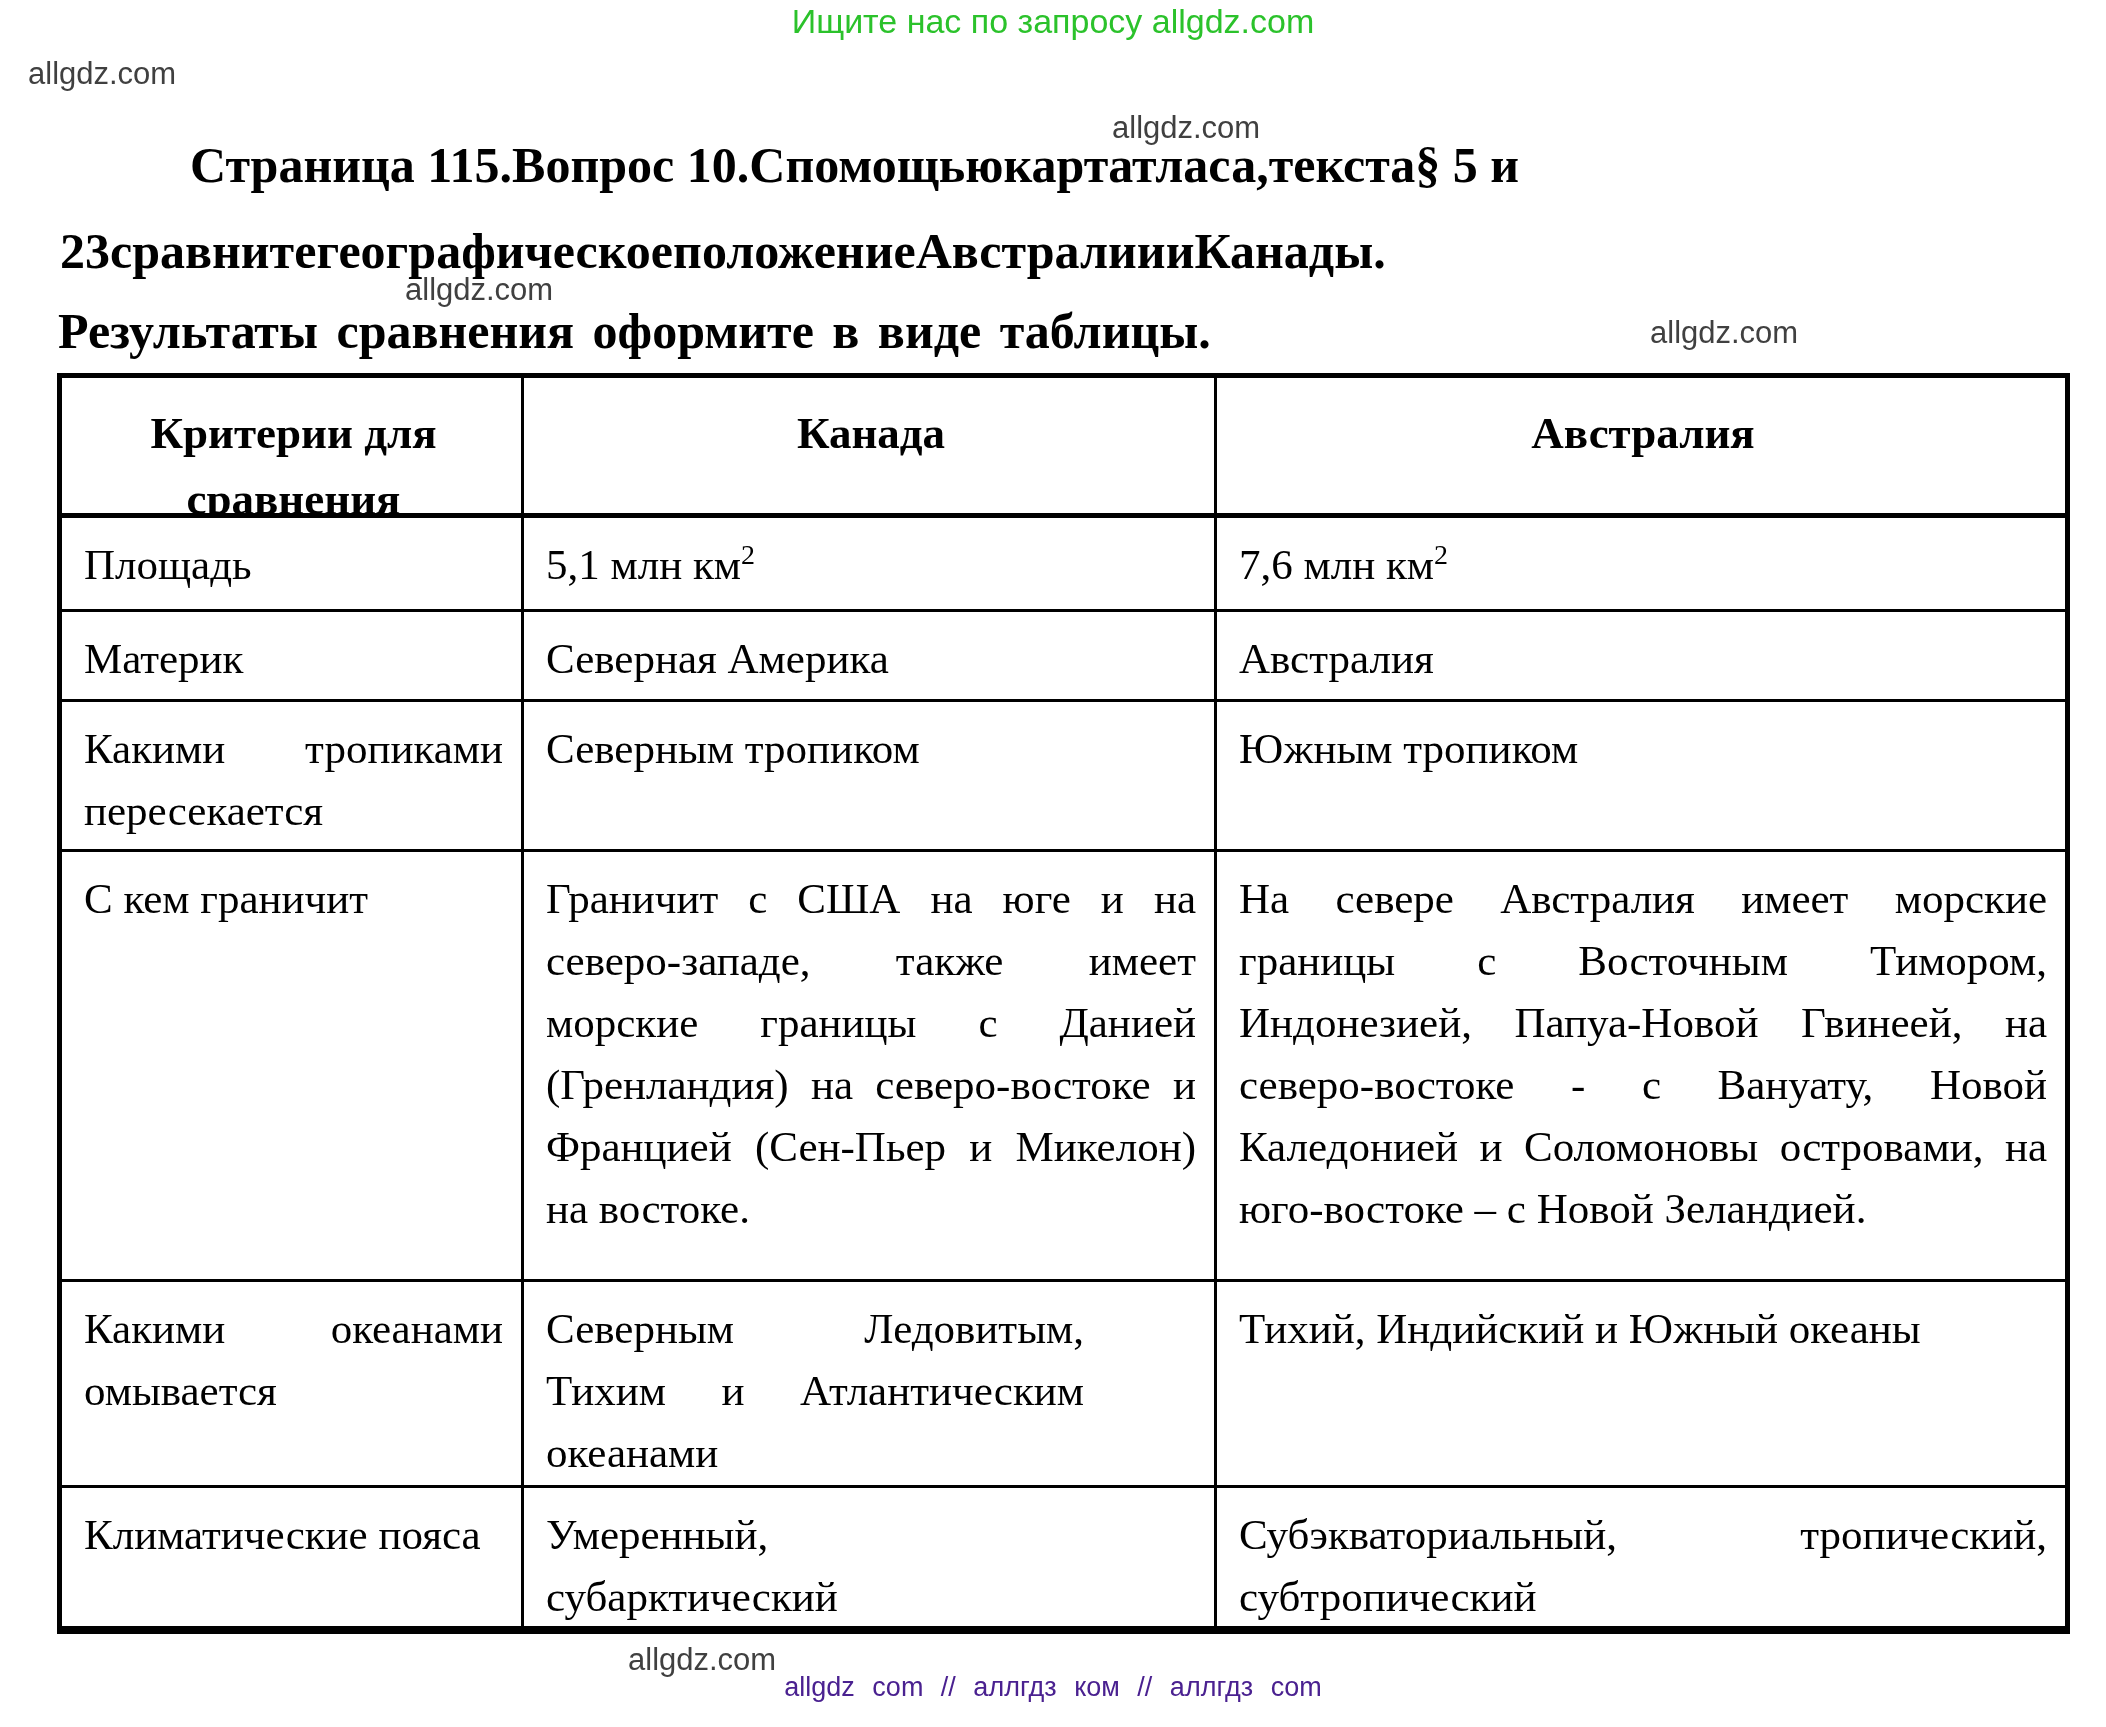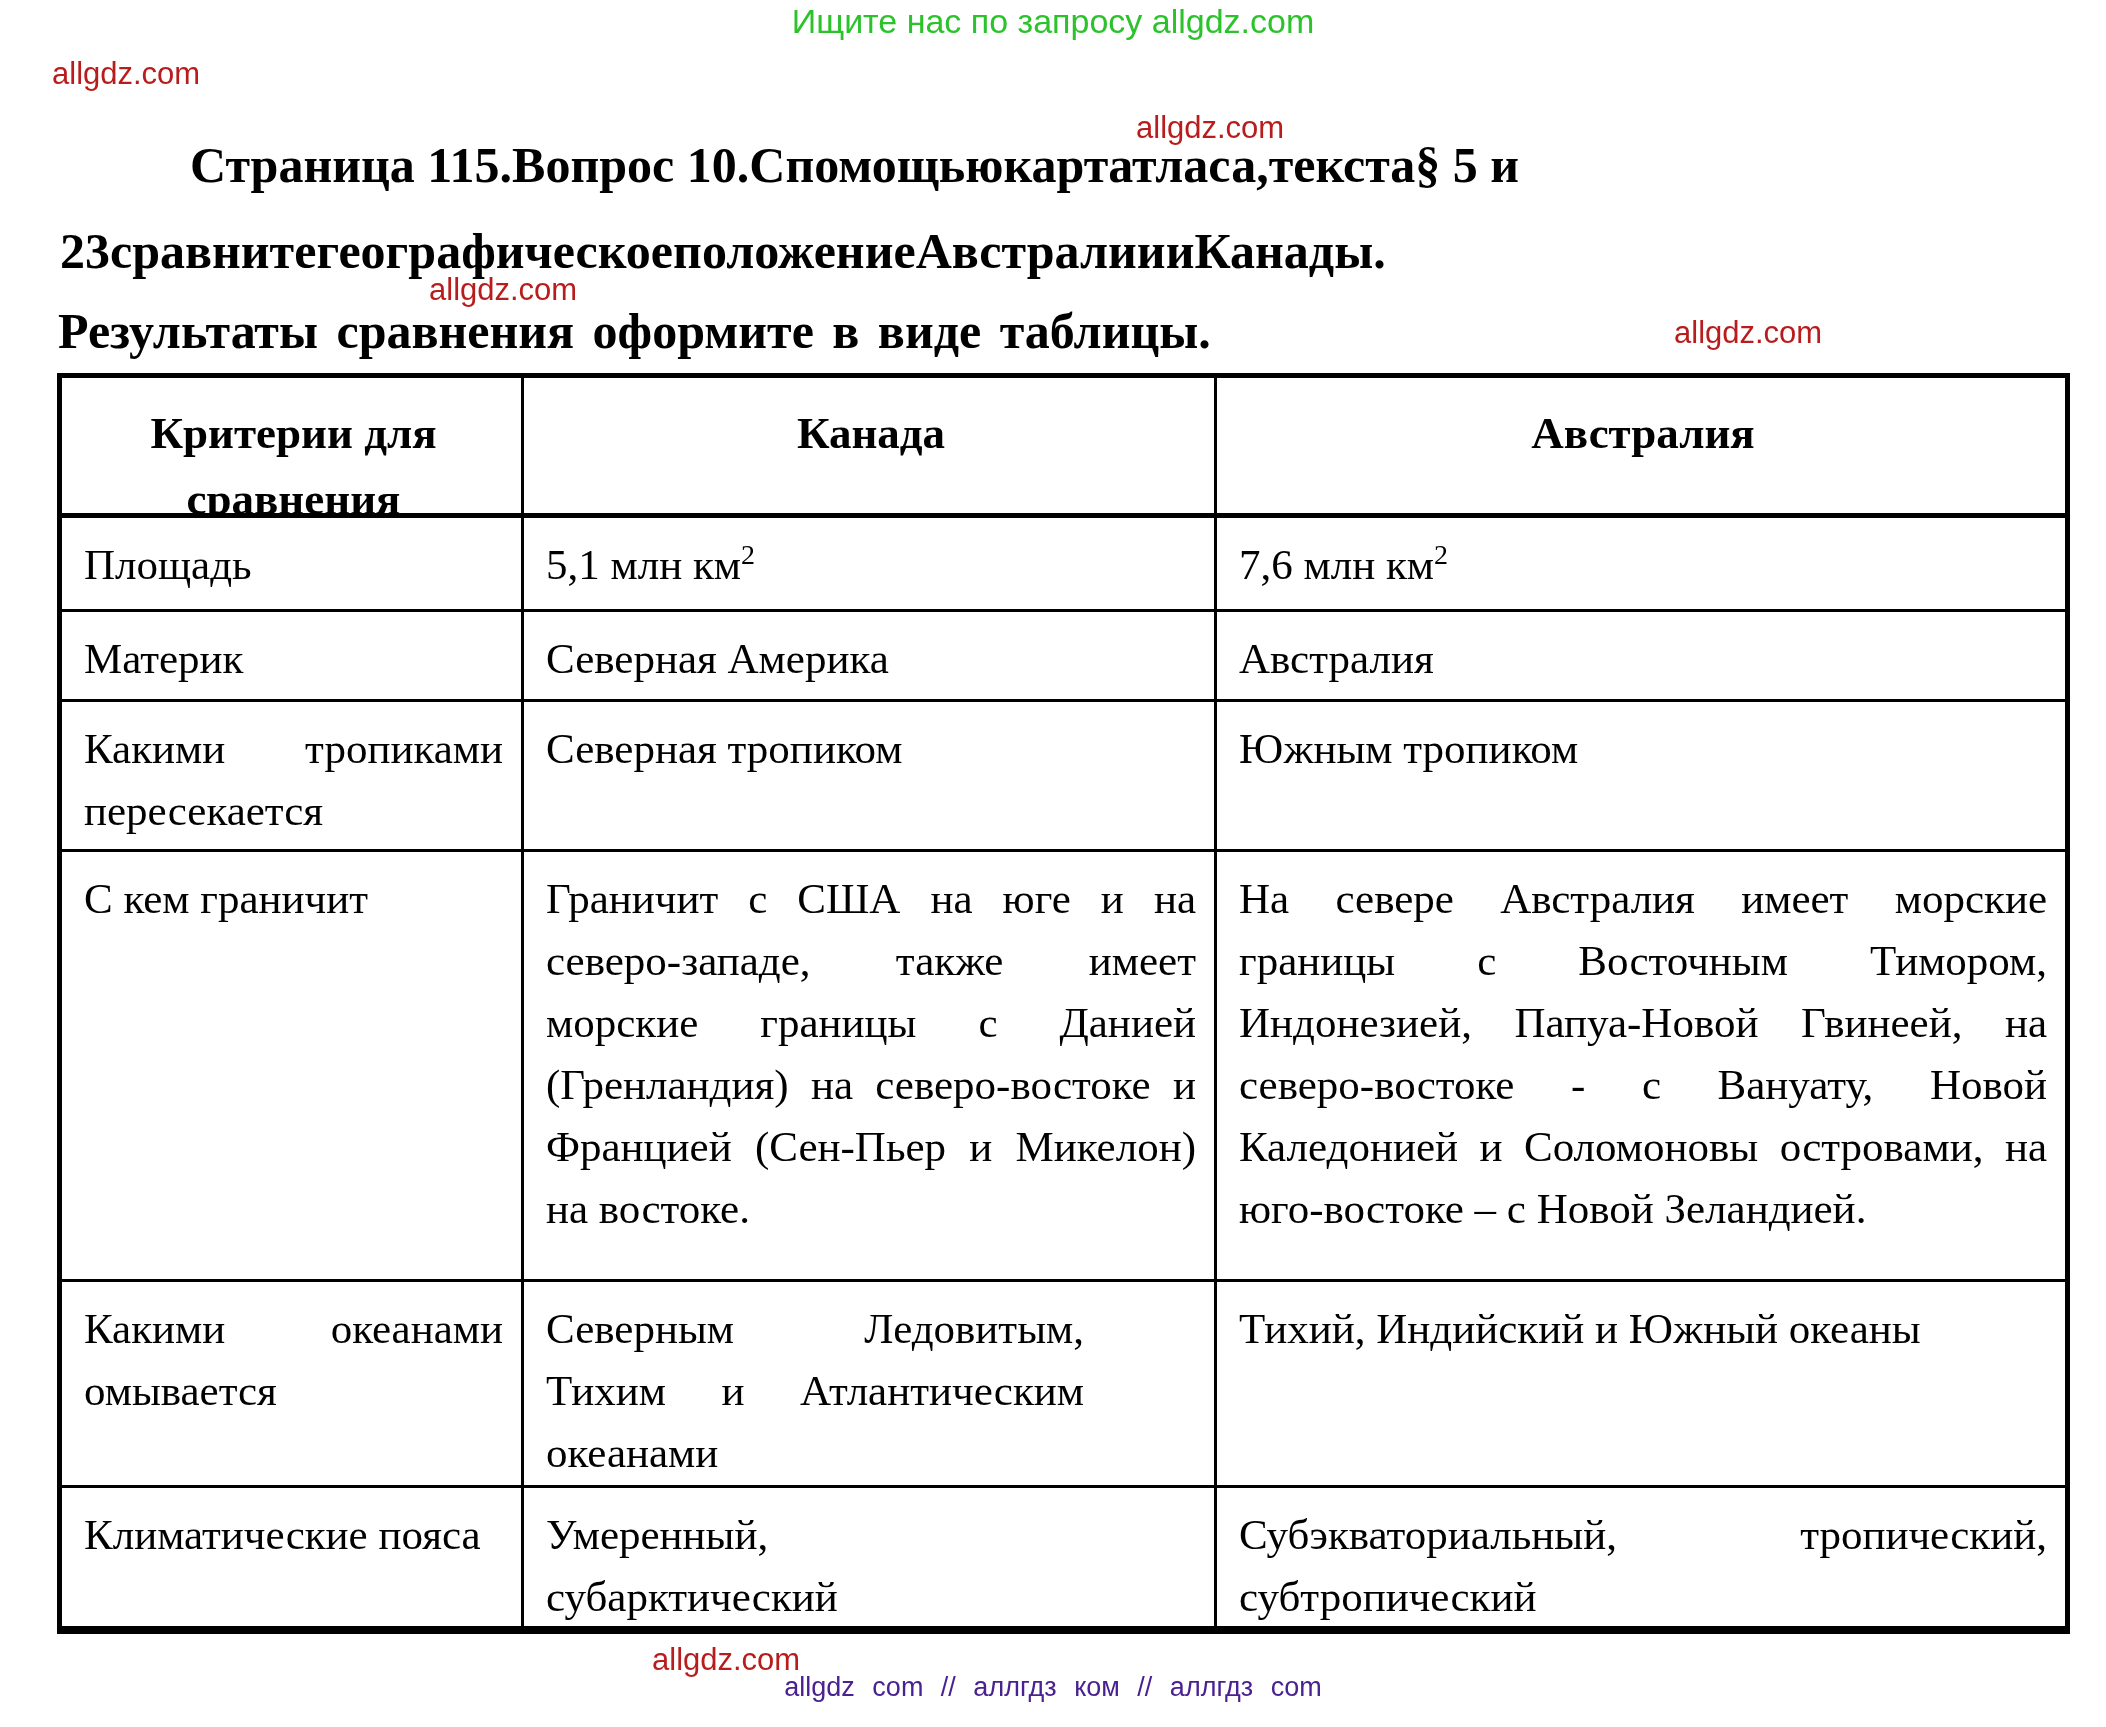--- a/index.html
+++ b/index.html
@@ -15,23 +15,22 @@
   .banner {
     position:absolute; left:0; top:2px; width:100%;
     text-align:center;
     font-family:"Liberation Sans", sans-serif;
     font-size:34px; font-weight:400;
     color:#2bc22b;
   }
   .wm {
     position:absolute;
     font-family:"Liberation Sans", sans-serif;
-    font-size:31px; color:#b91c1c;
+    font-size:31px; color:#404040;
     white-space:nowrap;
-    margin-left:24px;
   }
   
   .title-line {
     position:absolute; left:60px; width:1932px;
     font-size:50px; font-weight:bold;
     line-height:58px;
     white-space:nowrap;
   }
   .title-flex { display:flex; justify-content:flex-start; }
   .title-line1 { top:136px; padding-left:130px; width:1802px; }
@@ -132,21 +131,21 @@
 
   <div class="cell">Площадь</div>
   <div class="cell"><span>5,1 млн км</span><sup class="sq">2</sup></div>
   <div class="cell last-col"><span>7,6 млн км</span><sup class="sq">2</sup></div>
 
   <div class="cell">Материк</div>
   <div class="cell">Северная Америка</div>
   <div class="cell last-col">Австралия</div>
 
   <div class="cell just row3">Какими тропиками пересекается</div>
-  <div class="cell row3">Северная тропиком</div>
+  <div class="cell row3">Северным тропиком</div>
   <div class="cell last-col row3">Южным тропиком</div>
 
   <div class="cell row4">С кем граничит</div>
   <div class="cell just row4">Граничит с США на юге и на северо-западе, также имеет морские границы с Данией (Гренландия) на северо-востоке и Францией (Сен-Пьер и Микелон) на востоке.</div>
   <div class="cell just last-col row4">На севере Австралия имеет морские границы с Восточным Тимором, Индонезией, Папуа-Новой Гвинеей, на северо-востоке - с Вануату, Новой Каледонией и Соломоновы островами, на юго-востоке – с Новой Зеландией.</div>
 
   <div class="cell just row5">Какими океанами омывается</div>
   <div class="cell just pad-right row5">Северным Ледовитым, Тихим и Атлантическим океанами</div>
   <div class="cell last-col row5">Тихий, Индийский и Южный океаны</div>
 

